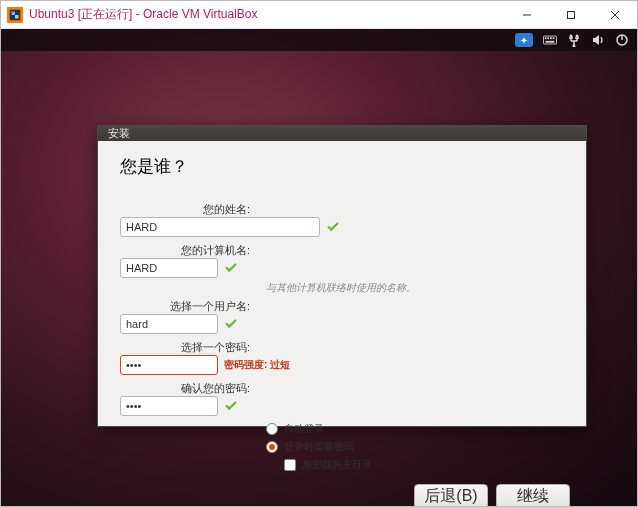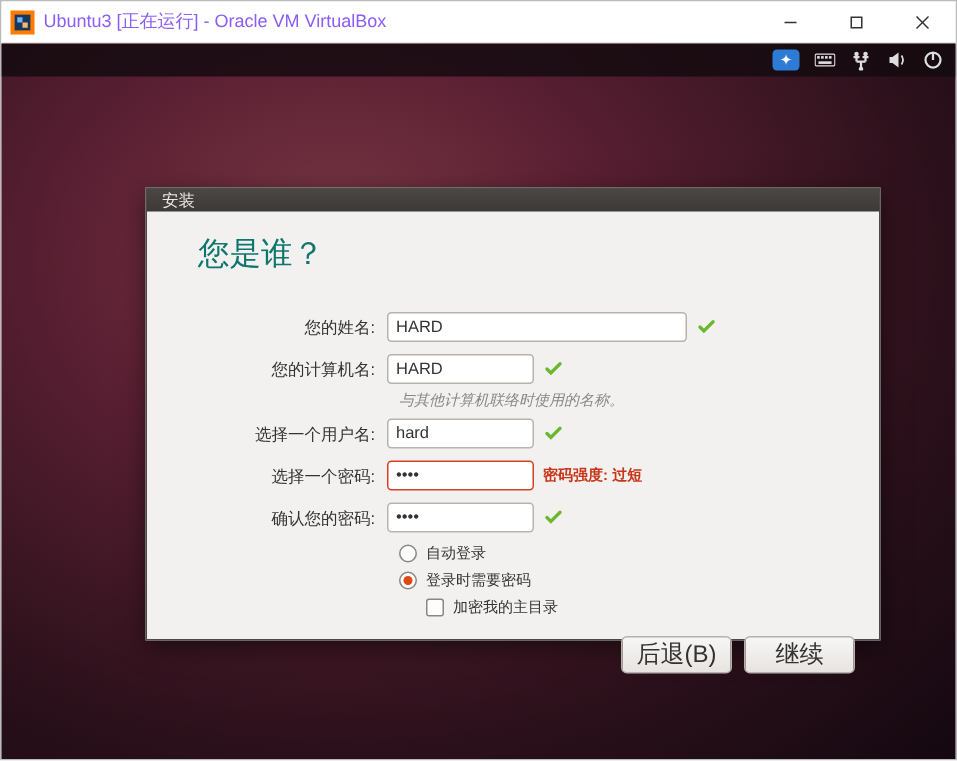--- a/index.html
+++ b/index.html
@@ -3,40 +3,40 @@
 <meta charset="utf-8">
 <style>
 * { box-sizing: border-box; margin: 0; padding: 0; }
 body { font-family: "Microsoft YaHei", "Segoe UI", Arial, sans-serif; font-size: 12px; overflow: hidden; }
 
 .vbox-window { width: 638px; height: 507px; background: #fff; display: flex; flex-direction: column; border: 1px solid #bbb; }
 
 .titlebar { height: 28px; background: #fff; display: flex; align-items: center; padding: 0 0 0 6px; border-bottom: 1px solid #e5e5e5; }
 .titlebar .app-icon { width: 16px; height: 16px; background: #ff7b00; margin-right: 6px; display: flex; align-items: center; justify-content: center; }
 .titlebar .app-icon svg { width: 14px; height: 14px; }
-.titlebar .title { color: #8b5cf6; flex: 0 0 auto; }
+.titlebar .title { color: #be185d; flex: 0 0 auto; }
 .titlebar .spacer { flex: 1; }
 .titlebar .win-btn { width: 44px; height: 28px; display: flex; align-items: center; justify-content: center; color: #555; }
 
 .vm-area { flex: 1; position: relative; background: radial-gradient(ellipse at 35% 30%, #7b3a46 0%, #5b2033 30%, #2a101a 70%, #140810 100%); overflow: hidden; }
 
 .menubar { height: 22px; background: rgba(20,10,15,0.85); display: flex; align-items: center; justify-content: flex-end; padding: 0 8px; gap: 10px; }
 .menubar .ind-icon { color: #ddd; display: flex; align-items: center; }
 .menubar .ind-icon svg { width: 14px; height: 14px; }
 .acc-icon { width: 18px; height: 14px; background: #2e7bd6; border-radius: 3px; display: flex; align-items: center; justify-content: center; color: #fff; font-size: 10px; }
 
 .installer { position: absolute; left: 96px; top: 96px; width: 490px; height: 302px; background: #f2f1f0; border: 1px solid #4a4a4a; box-shadow: 0 4px 16px rgba(0,0,0,0.5); display: flex; flex-direction: column; }
 
 .inst-titlebar { height: 22px; background: linear-gradient(#4a4744, #3c3936); color: #eae8e6; display: flex; align-items: center; padding: 0 10px; font-size: 11px; }
 
-.inst-heading { padding: 14px 22px 12px; color: #0f766e; font-size: 21px; font-weight: 300; margin-left: 12px; }
+.inst-heading { padding: 14px 22px 12px; color: #000000; font-size: 17px; font-weight: 300; }
 .inst-divider { height: 1px; background: #d4d0cc; margin: 0 0 8px 0; }
 
 .form-area { flex: 1; padding: 4px 22px 0; }
-.form-row { display: flex; align-items: center; margin-bottom: 6px; min-height: 22px; }
+.form-row { display: flex; margin-bottom: 6px; min-height: 22px; flex-direction: column; }
 .form-label { width: 138px; text-align: right; padding-right: 8px; color: #333; font-size: 11px; }
 .form-field { flex: 1; display: flex; align-items: center; gap: 6px; }
 .form-field input[type="text"], .form-field input[type="password"] { height: 20px; border: 1px solid #b7b3ae; border-radius: 3px; padding: 0 5px; font-size: 11px; color: #333; background: #fff; }
 .form-field input.w-full { width: 200px; }
 .form-field input.w-half { width: 98px; }
 .form-field input.error { border-color: #d64020; }
 .hint-text { font-size: 10px; color: #888; margin-left: 146px; margin-top: -3px; margin-bottom: 4px; font-style: italic; }
 .check-ok { color: #6ab82e; display: flex; }
 .check-ok svg { width: 14px; height: 14px; }
 .pw-strength { color: #c8361a; font-size: 10px; font-weight: bold; }

